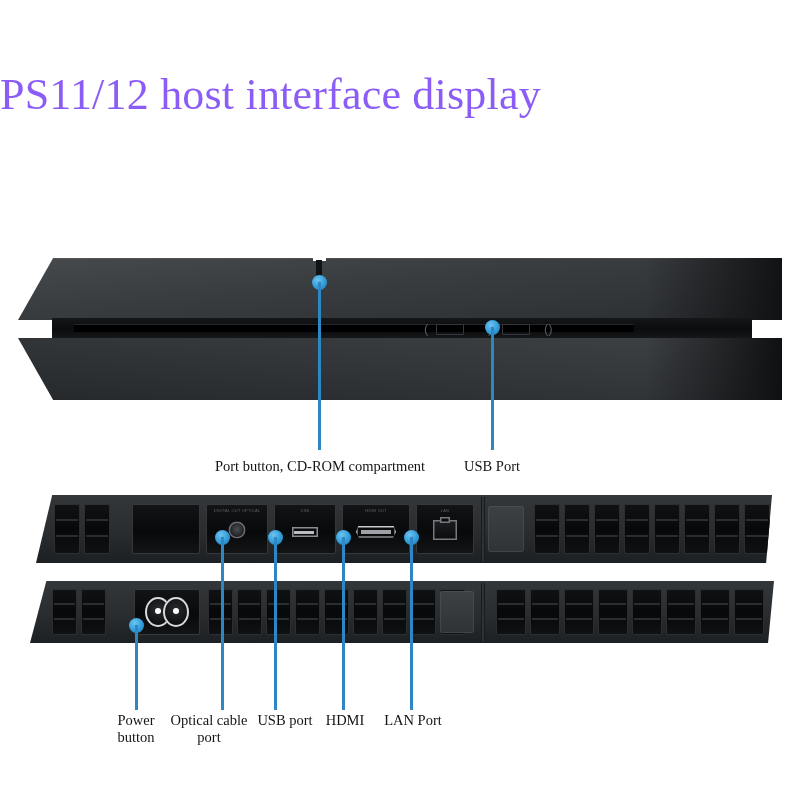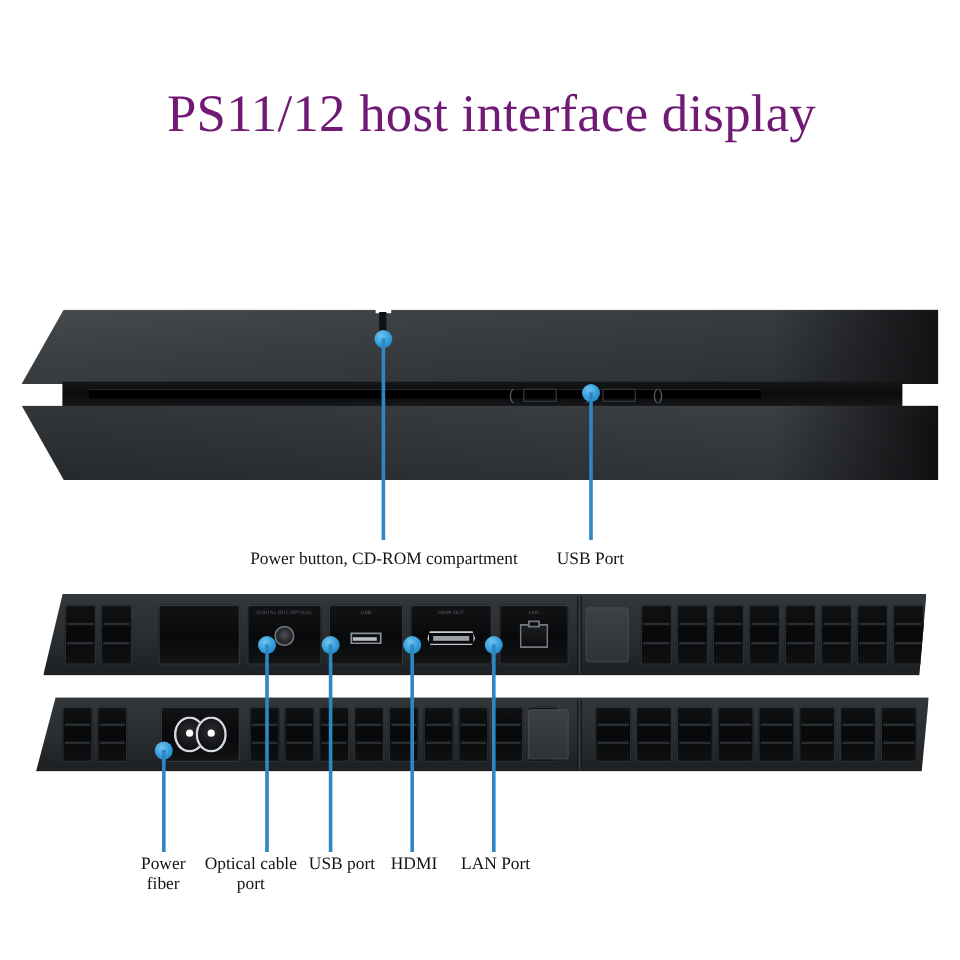--- a/index.html
+++ b/index.html
@@ -14,26 +14,26 @@
     overflow: hidden;
     font-family: "Liberation Serif", "DejaVu Serif", serif;
     color: #1a1a1a;
   }
 
   #page-title {
     position: absolute;
     left: 0;
     top: 68px;
     width: 680px;
-    text-align: right;
+    text-align: left;
     font-size: 44px;
     line-height: 54px;
     font-weight: normal;
     letter-spacing: 0.2px;
-    color: #701a75;
+    color: #8b5cf6;
     margin: 0;
   }
 
   
   #front-view {
     position: absolute;
     left: 0;
     top: 252px;
     width: 800px;
     height: 165px;
@@ -346,21 +346,21 @@
     <span id="band-paren-a" class="band-paren">(</span>
     <span id="band-paren-b" class="band-paren">)</span>
     <span id="band-paren-c" class="band-paren">()</span>
   </div>
 
   <div id="front-bottom-slab" class="front-slab"></div>
 </div>
 
 <div class="callout-dot" style="left:312px; top:275px;"></div>
 <div class="callout-line" style="left:318px; top:282px; height:168px;"></div>
-<div class="callout-label" style="left:176px; top:458px; width:288px;">Power button, CD-ROM compartment</div>
+<div class="callout-label" style="left:176px; top:458px; width:288px;">Port button, CD-ROM compartment</div>
 
 <div class="callout-dot" style="left:485px; top:320px;"></div>
 <div class="callout-line" style="left:491px; top:327px; height:123px;"></div>
 <div class="callout-label" style="left:432px; top:458px; width:120px;">USB Port</div>
 
 <div id="rear-view">
 
   <div id="rear-top-slab" class="rear-slab">
     <div class="rear-seam" style="left:445px;"></div>
 
@@ -446,21 +446,21 @@
       <div class="vent-cell" style="width:30px;"></div>
       <div class="vent-cell" style="width:30px;"></div>
       <div class="vent-cell" style="width:30px;"></div>
     </div>
   </div>
 </div>
 
 <div class="callout-dot" style="left:129px; top:618px;"></div>
 <div class="callout-line" style="left:135px; top:625px; height:85px;"></div>
 <div class="callout-label" style="left:97px; top:712px; width:78px;">Power
-fiber</div>
+button</div>
 
 <div class="callout-dot" style="left:215px; top:530px;"></div>
 <div class="callout-line" style="left:221px; top:537px; height:173px;"></div>
 <div class="callout-label" style="left:163px; top:712px; width:92px;">Optical cable
 port</div>
 
 <div class="callout-dot" style="left:268px; top:530px;"></div>
 <div class="callout-line" style="left:274px; top:537px; height:173px;"></div>
 <div class="callout-label" style="left:249px; top:712px; width:72px;">USB port</div>
 

